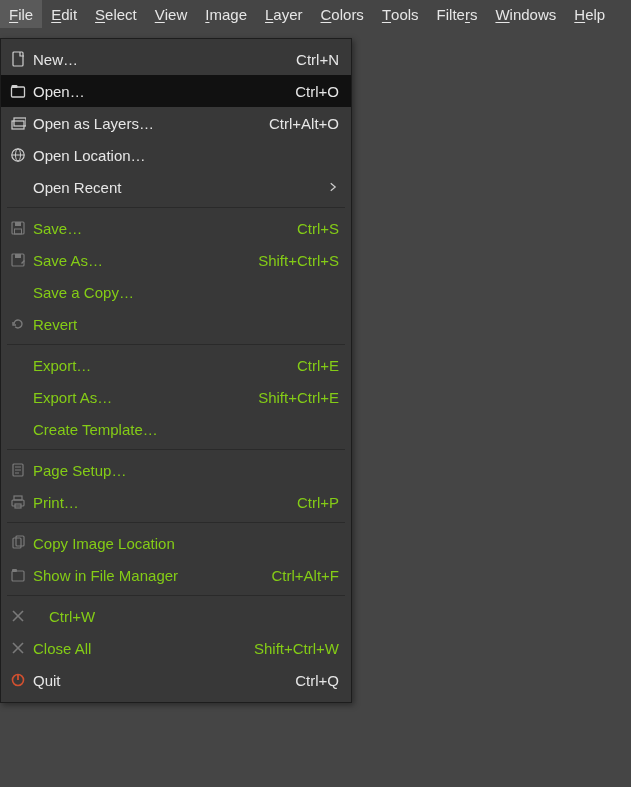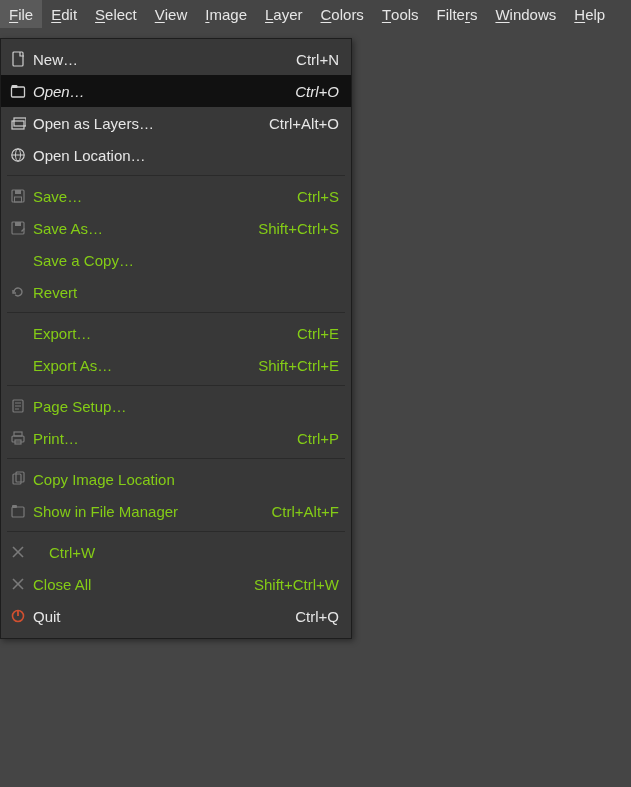--- a/index.html
+++ b/index.html
@@ -47,21 +47,20 @@
   .mitem {
     display: flex;
     align-items: center;
     height: 32px;
     padding: 0 12px 0 8px;
     color: #e6e6e6;
     cursor: default;
   }
   .mitem.highlight {
     background: #111111;
-    font-style: italic;
   }
   .mitem.disabled {
     color: #84cc16;
   }
   .mitem .icon {
     width: 18px;
     height: 18px;
     margin-right: 6px;
     display: flex;
     align-items: center;
@@ -137,20 +136,29 @@
       <span class="accel">Ctrl+Alt+O</span>
     </div>
     <div class="mitem">
       <span class="icon" style="color: rgb(207, 207, 207);">
         <svg width="16" height="16" viewBox="0 0 16 16">
           <use href="#i-globe"></use>
         </svg>
       </span>
       <span class="label">Open Location…</span>
     </div>
+    <div class="mitem">
+      <span class="icon"></span>
+      <span class="label">Open Recent</span>
+      <span class="arrow" style="color: rgb(207, 207, 207);">
+        <svg width="12" height="14" viewBox="0 0 16 16">
+          <use href="#i-chevron"></use>
+        </svg>
+      </span>
+    </div>
     <div class="sep"></div>
     <div class="mitem disabled">
       <span class="icon" style="color: rgb(122, 122, 122);">
         <svg width="16" height="16" viewBox="0 0 16 16">
           <use href="#i-save"></use>
         </svg>
       </span>
       <span class="label">Save…</span>
       <span class="accel">Ctrl+S</span>
     </div>
@@ -178,20 +186,24 @@
     <div class="sep"></div>
     <div class="mitem disabled">
       <span class="icon"></span>
       <span class="label">Export…</span>
       <span class="accel">Ctrl+E</span>
     </div>
     <div class="mitem disabled">
       <span class="icon"></span>
       <span class="label">Export As…</span>
       <span class="accel">Shift+Ctrl+E</span>
+    </div>
+    <div class="mitem disabled">
+      <span class="icon"></span>
+      <span class="label">Create Template…</span>
     </div>
     <div class="sep"></div>
     <div class="mitem disabled">
       <span class="icon" style="color: rgb(122, 122, 122);">
         <svg width="16" height="16" viewBox="0 0 16 16">
           <use href="#i-pagesetup"></use>
         </svg>
       </span>
       <span class="label">Page Setup…</span>
     </div>

